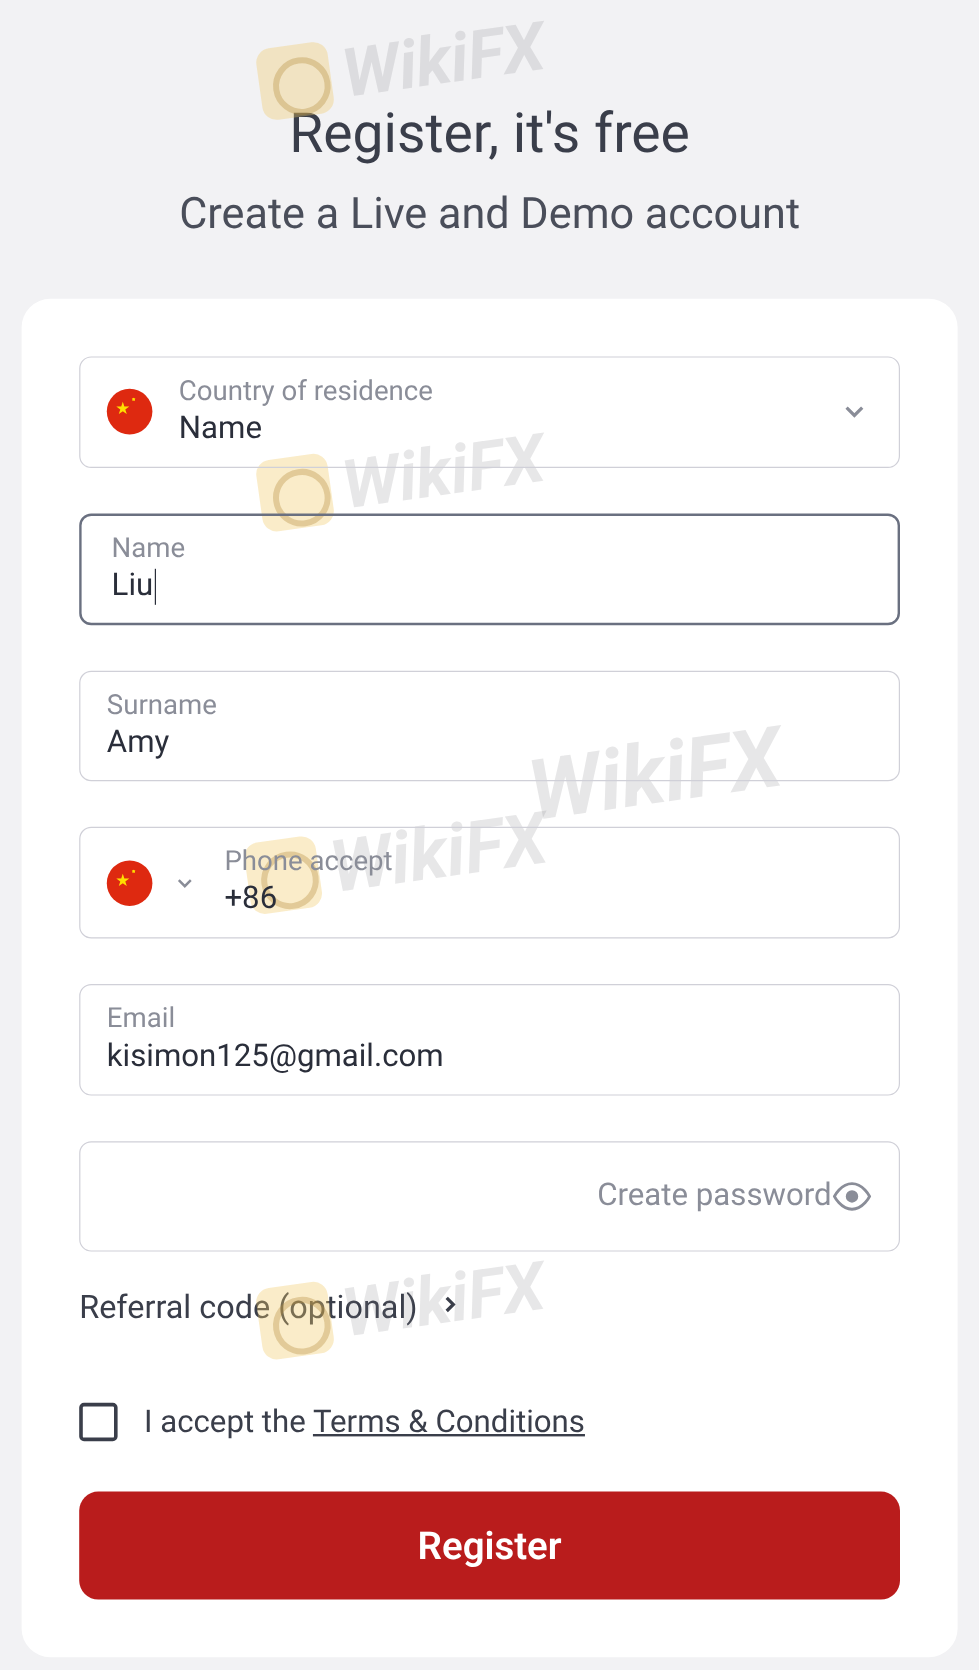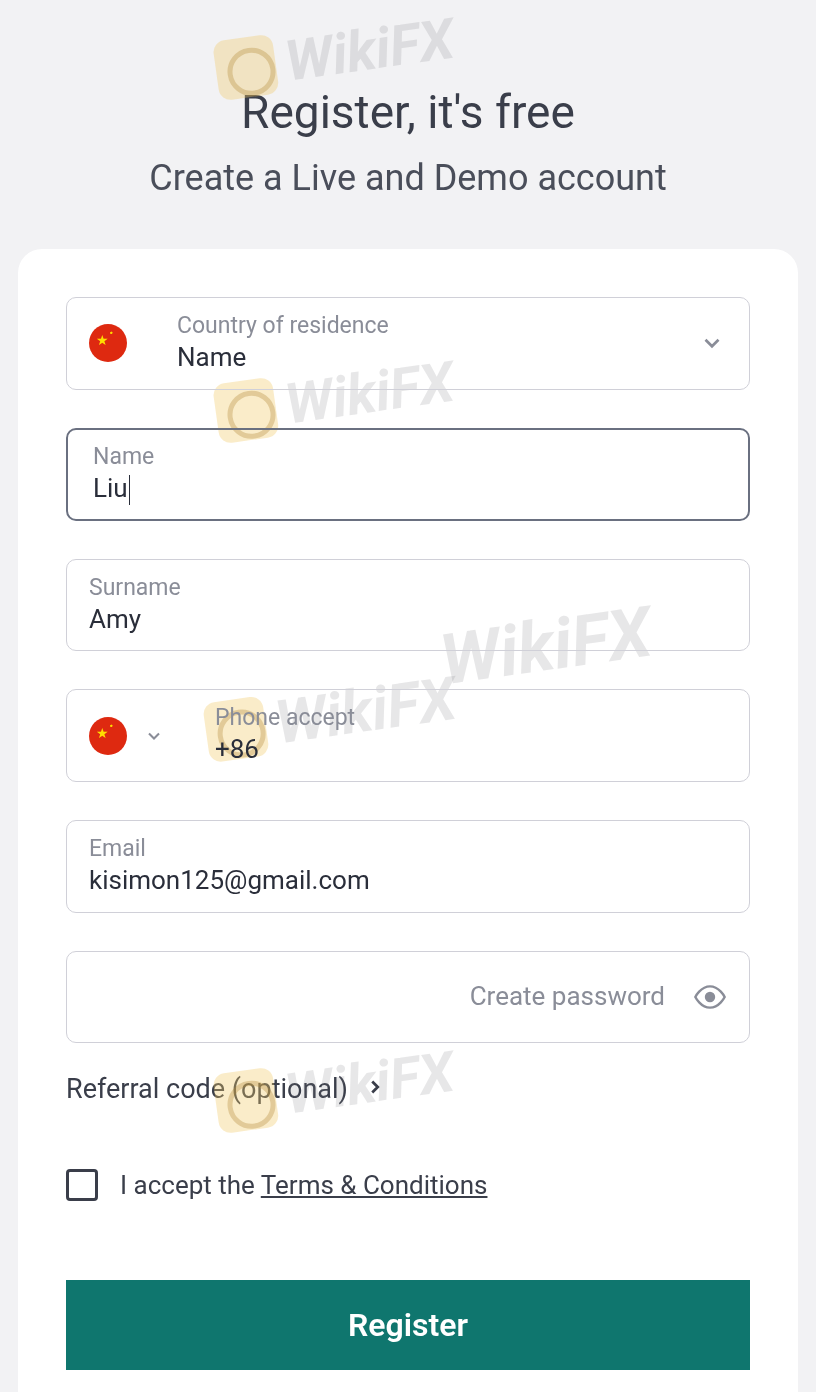--- a/index.html
+++ b/index.html
@@ -48,21 +48,20 @@
     }
     
     .field {
       border: 1px solid #d0d0d8;
       border-radius: 10px;
       padding: 14px 22px;
       margin-bottom: 38px;
       position: relative;
       display: flex;
       align-items: center;
-      gap: 28px;
     }
     
     .field.focused {
       border: 2px solid #6a7080;
       padding: 13px 25px;
     }
     
     .field-content {
       flex: 1;
     }
@@ -212,29 +211,28 @@
     }
     
     .terms-link {
       text-decoration: underline;
       color: #3a3e4a;
     }
     
     .register-button {
       width: 100%;
       padding: 26px;
-      background: #0f766e;
+      background: #b91c1c;
       border: none;
-      border-radius: 0;
+      border-radius: 16px;
       font-size: 32px;
       font-weight: 600;
       color: #fff;
       cursor: pointer;
       font-family: inherit;
-      margin-top: 37px;
     }
     
     .watermark {
       position: absolute;
       font-size: 56px;
       font-weight: 700;
       font-style: italic;
       color: rgba(120, 120, 130, 0.18);
       pointer-events: none;
       display: flex;

